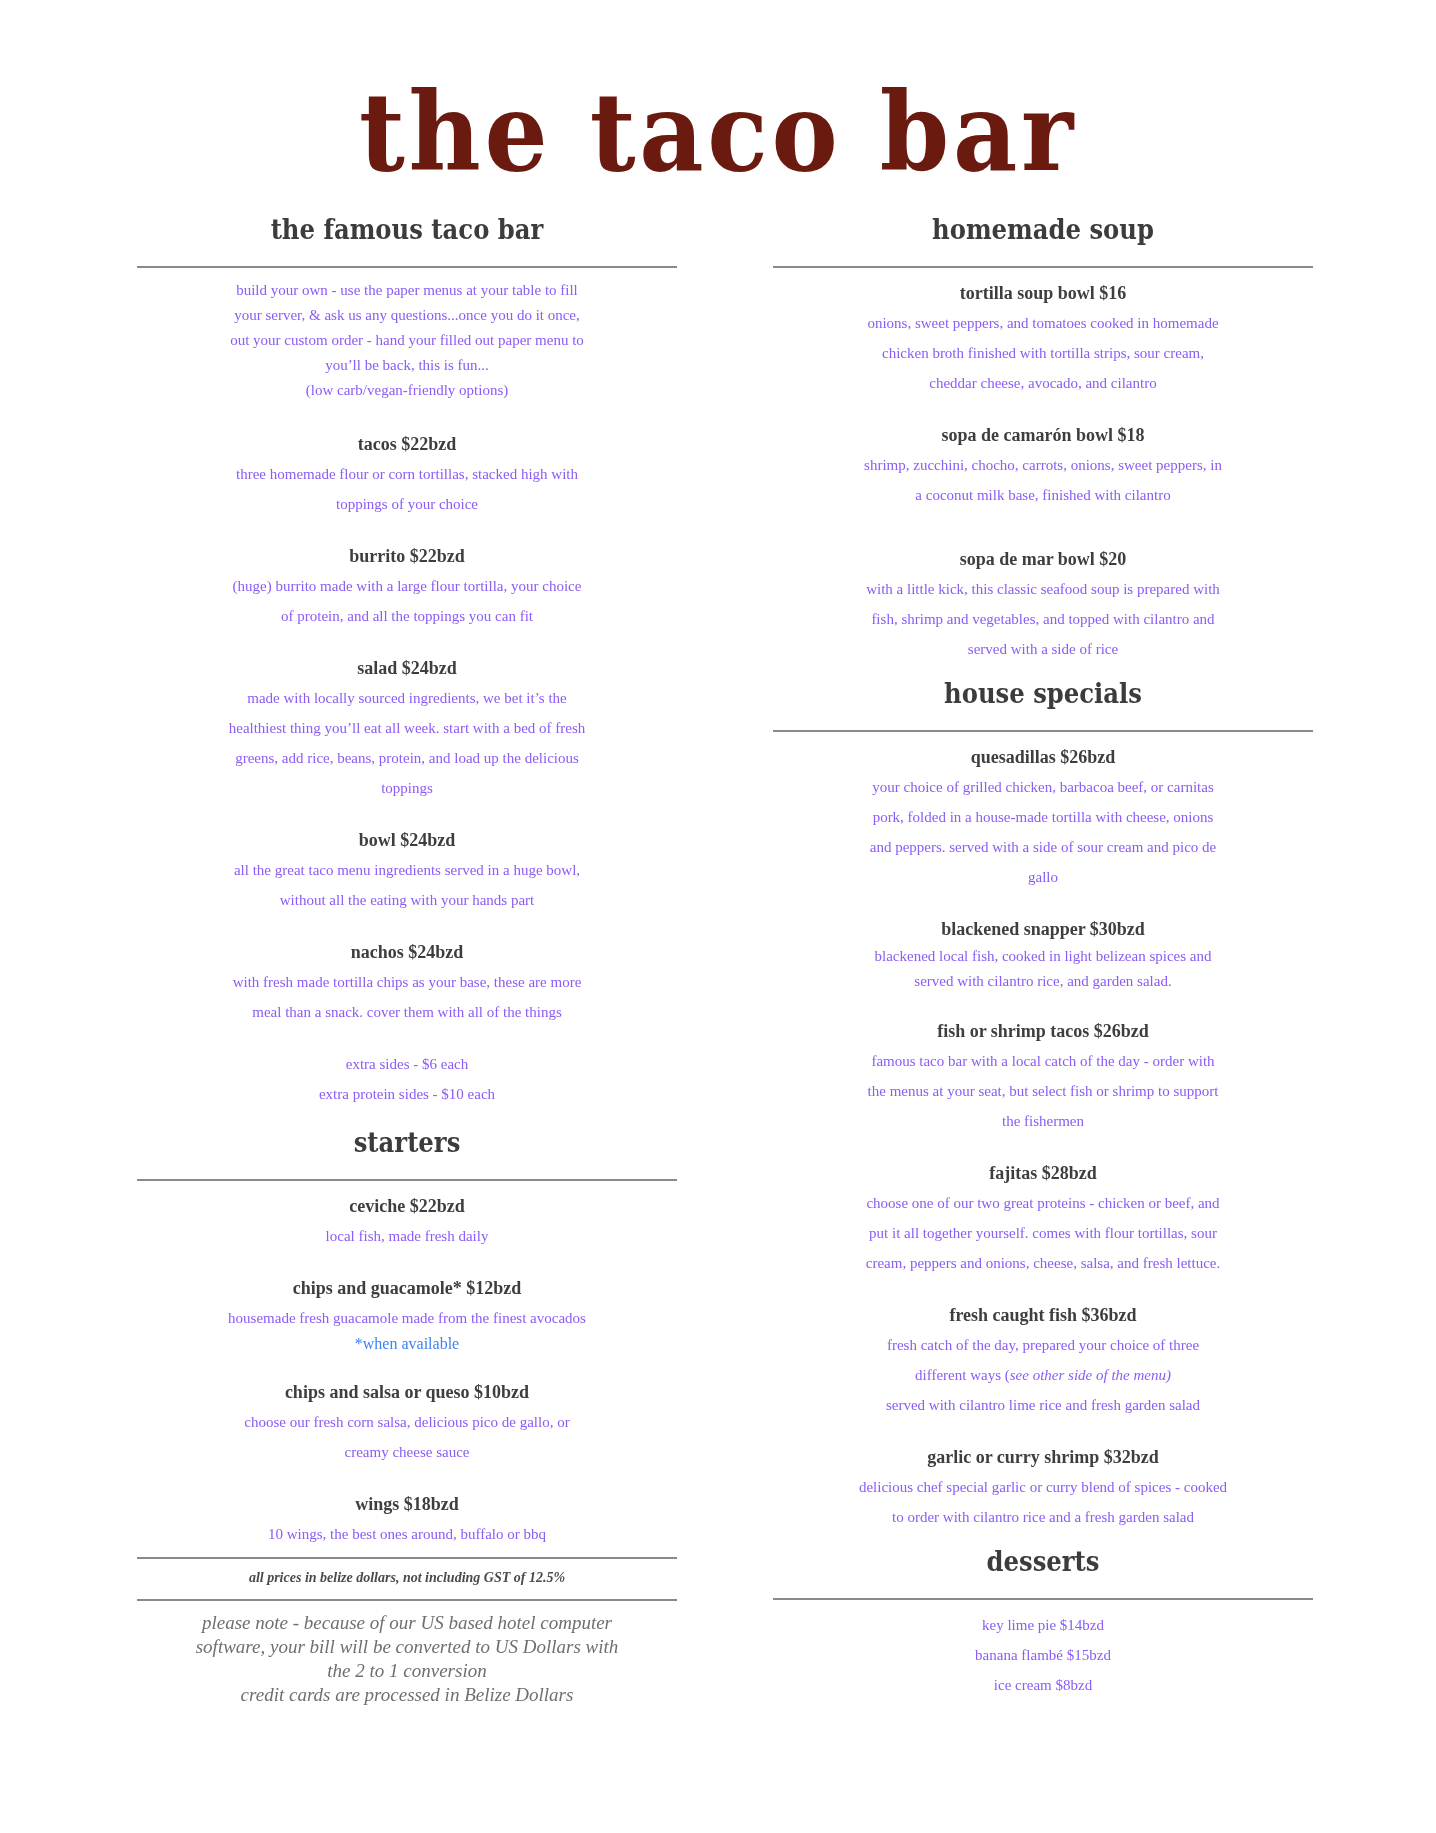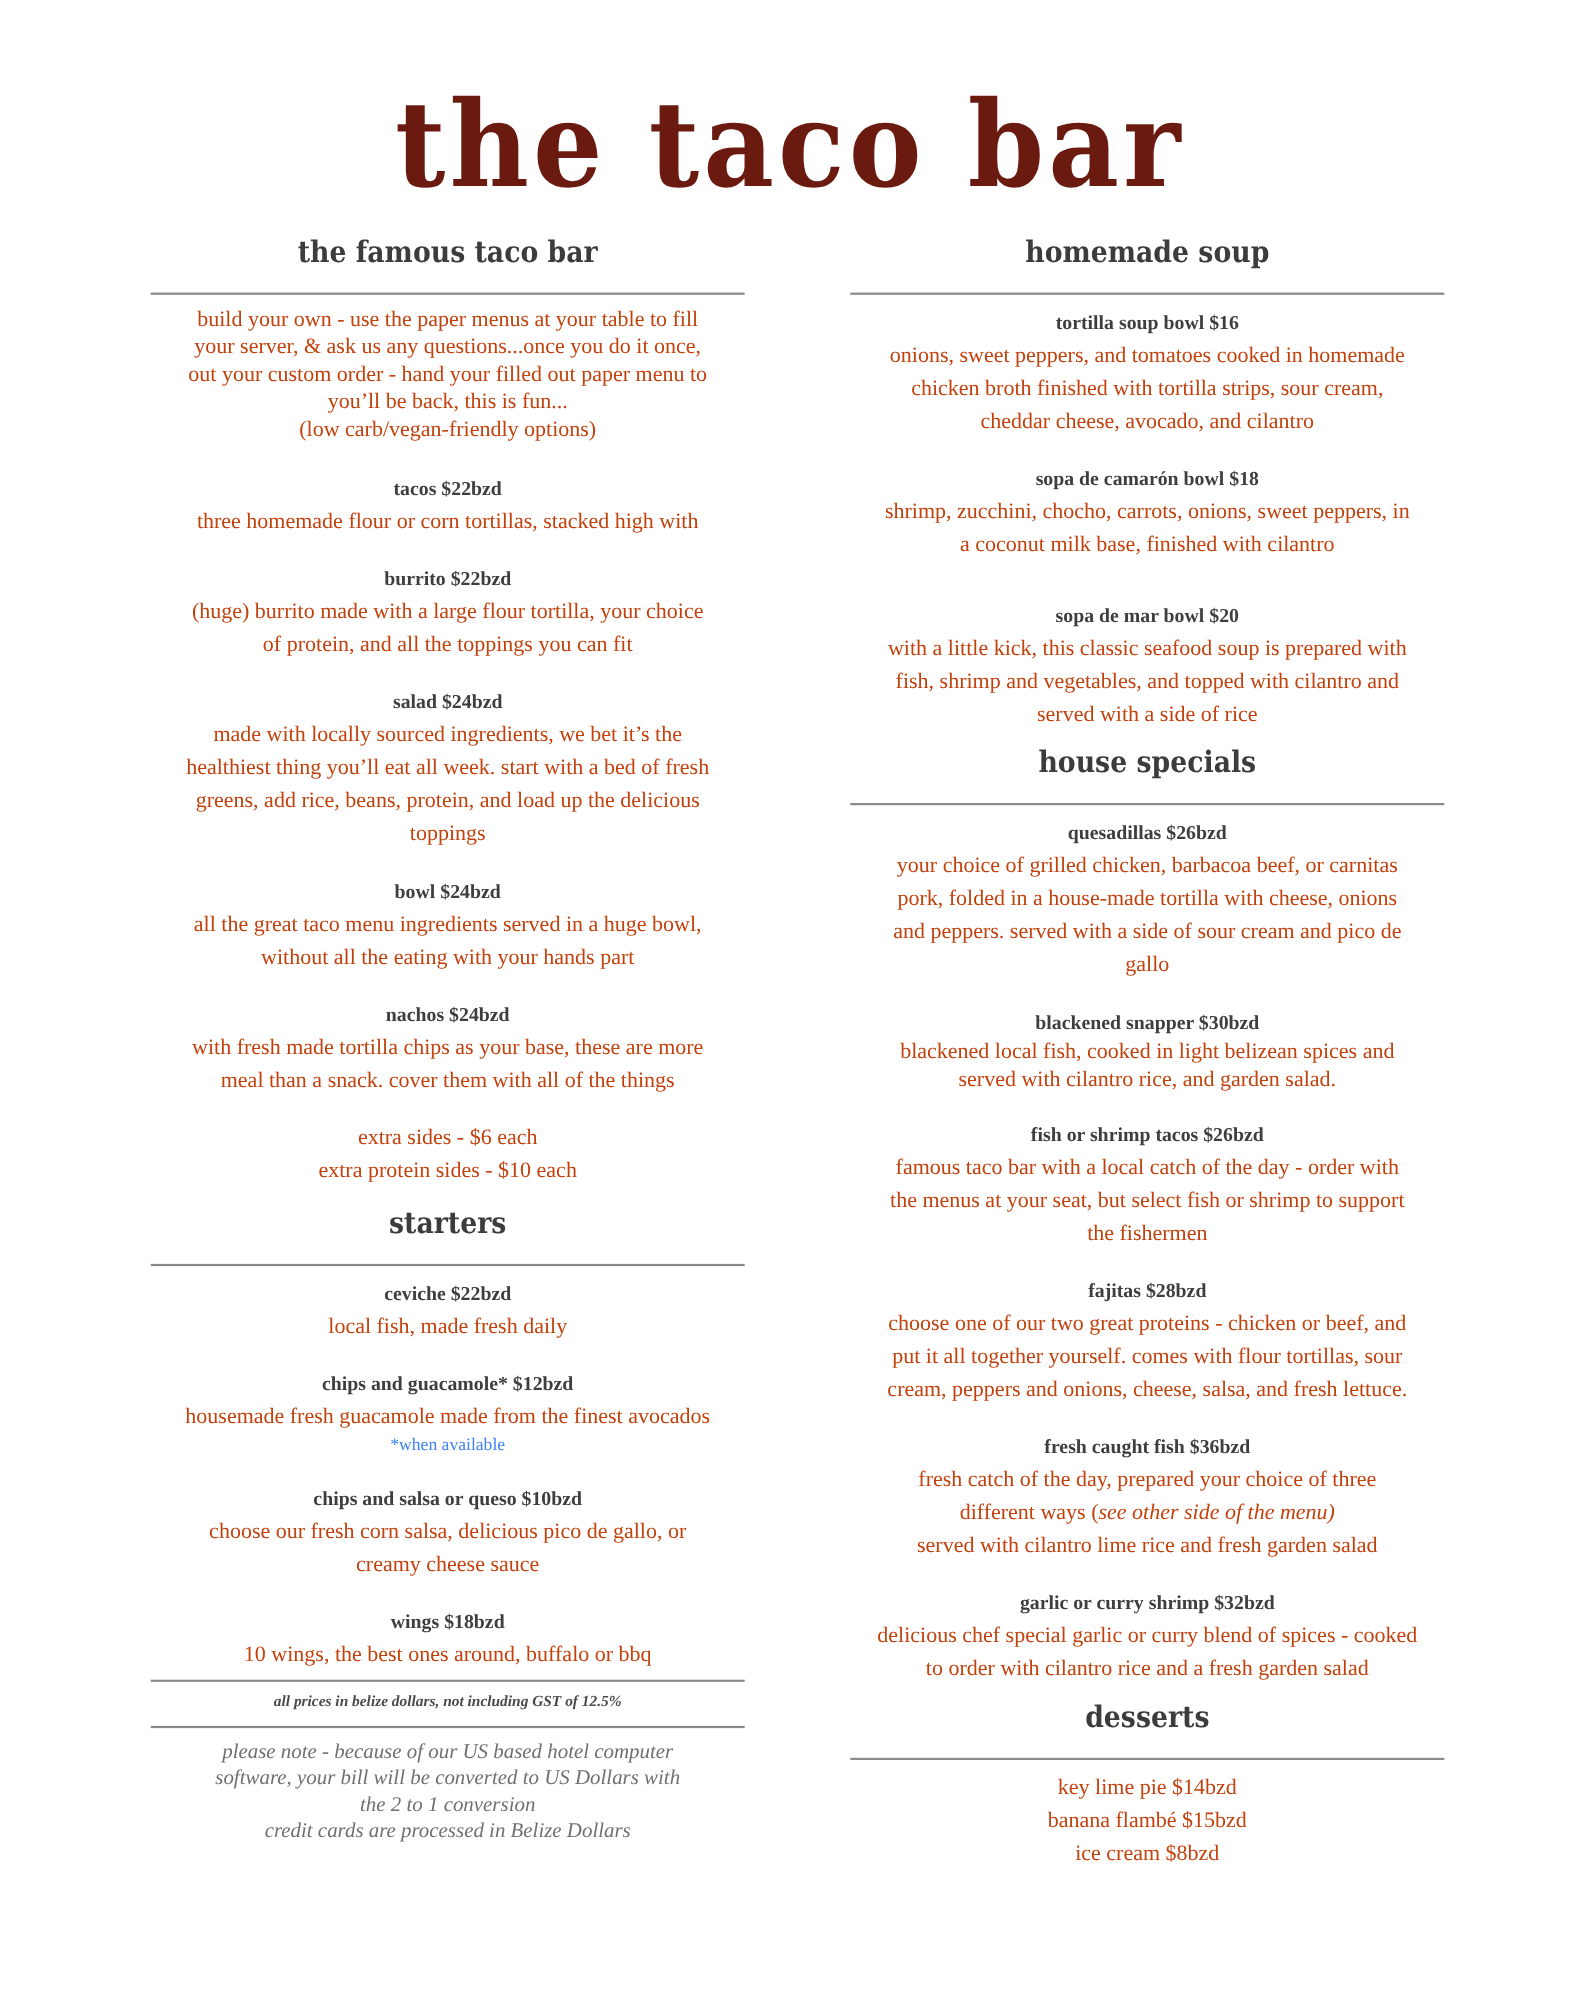--- a/index.html
+++ b/index.html
@@ -9,21 +9,21 @@
            font-family: "DejaVu Serif", serif; font-weight: bold; font-size: 108px;
            color: #6b1a10; letter-spacing: 4px; line-height: 120px; transform: scaleX(0.92); }
   .col { position: absolute; top: 210px; width: 540px; text-align: center; }
   .col.left { left: 137px; }
   .col.right { left: 773px; }
   .sec-head { font-family: "DejaVu Serif", serif; font-weight: bold; font-size: 27px;
               color: #3c3c3c; line-height: 40px; margin: 0; transform: scaleX(0.9); }
   .rule { border: none; border-top: 2px solid #8a8a8a; margin: 16px 0 10px 0; height: 0; }
   .item-name { font-family: "Liberation Serif", serif; font-weight: bold; font-size: 18px;
                color: #3e3e3e; line-height: 30px; margin: 0; }
-  .desc { font-family: "Liberation Serif", serif; font-size: 20px; color: #c2410c;
+  .desc { font-family: "Liberation Serif", serif; font-size: 15px; color: #8b5cf6;
           line-height: 30px; margin: 0; }
   .note-small { font-family: "Liberation Serif", serif; font-size: 16px; color: #3b82f6; line-height: 22px; }
   .italic { font-style: italic; }
   .gst { font-family: "Liberation Serif", serif; font-style: italic; font-weight: bold;
          font-size: 14px; color: #4a4a4a; line-height: 30px; }
   .fine { font-family: "Liberation Serif", serif; font-style: italic; font-size: 19px;
           color: #6f6f6f; line-height: 24px; }
   .item { margin-bottom: 22px; }
   .lines span { display: block; }
 </style>
@@ -40,20 +40,21 @@
     <span>your server, &amp; ask us any questions...once you do it once,</span>
     <span>out your custom order - hand your filled out paper menu to</span>
     <span>you’ll be back, this is fun...</span>
     <span>(low carb/vegan-friendly options)</span>
   </div>
 
   <div class="item">
     <div class="item-name">tacos  $22bzd</div>
     <div class="desc lines">
       <span>three homemade flour or corn tortillas, stacked high with</span>
+        <span>toppings of your choice</span>
     </div>
   </div>
   <div class="item">
     <div class="item-name">burrito  $22bzd</div>
     <div class="desc lines">
       <span>(huge) burrito made with a large flour tortilla, your choice</span>
         <span>of protein, and all the toppings you can fit</span>
     </div>
   </div>
   <div class="item">

